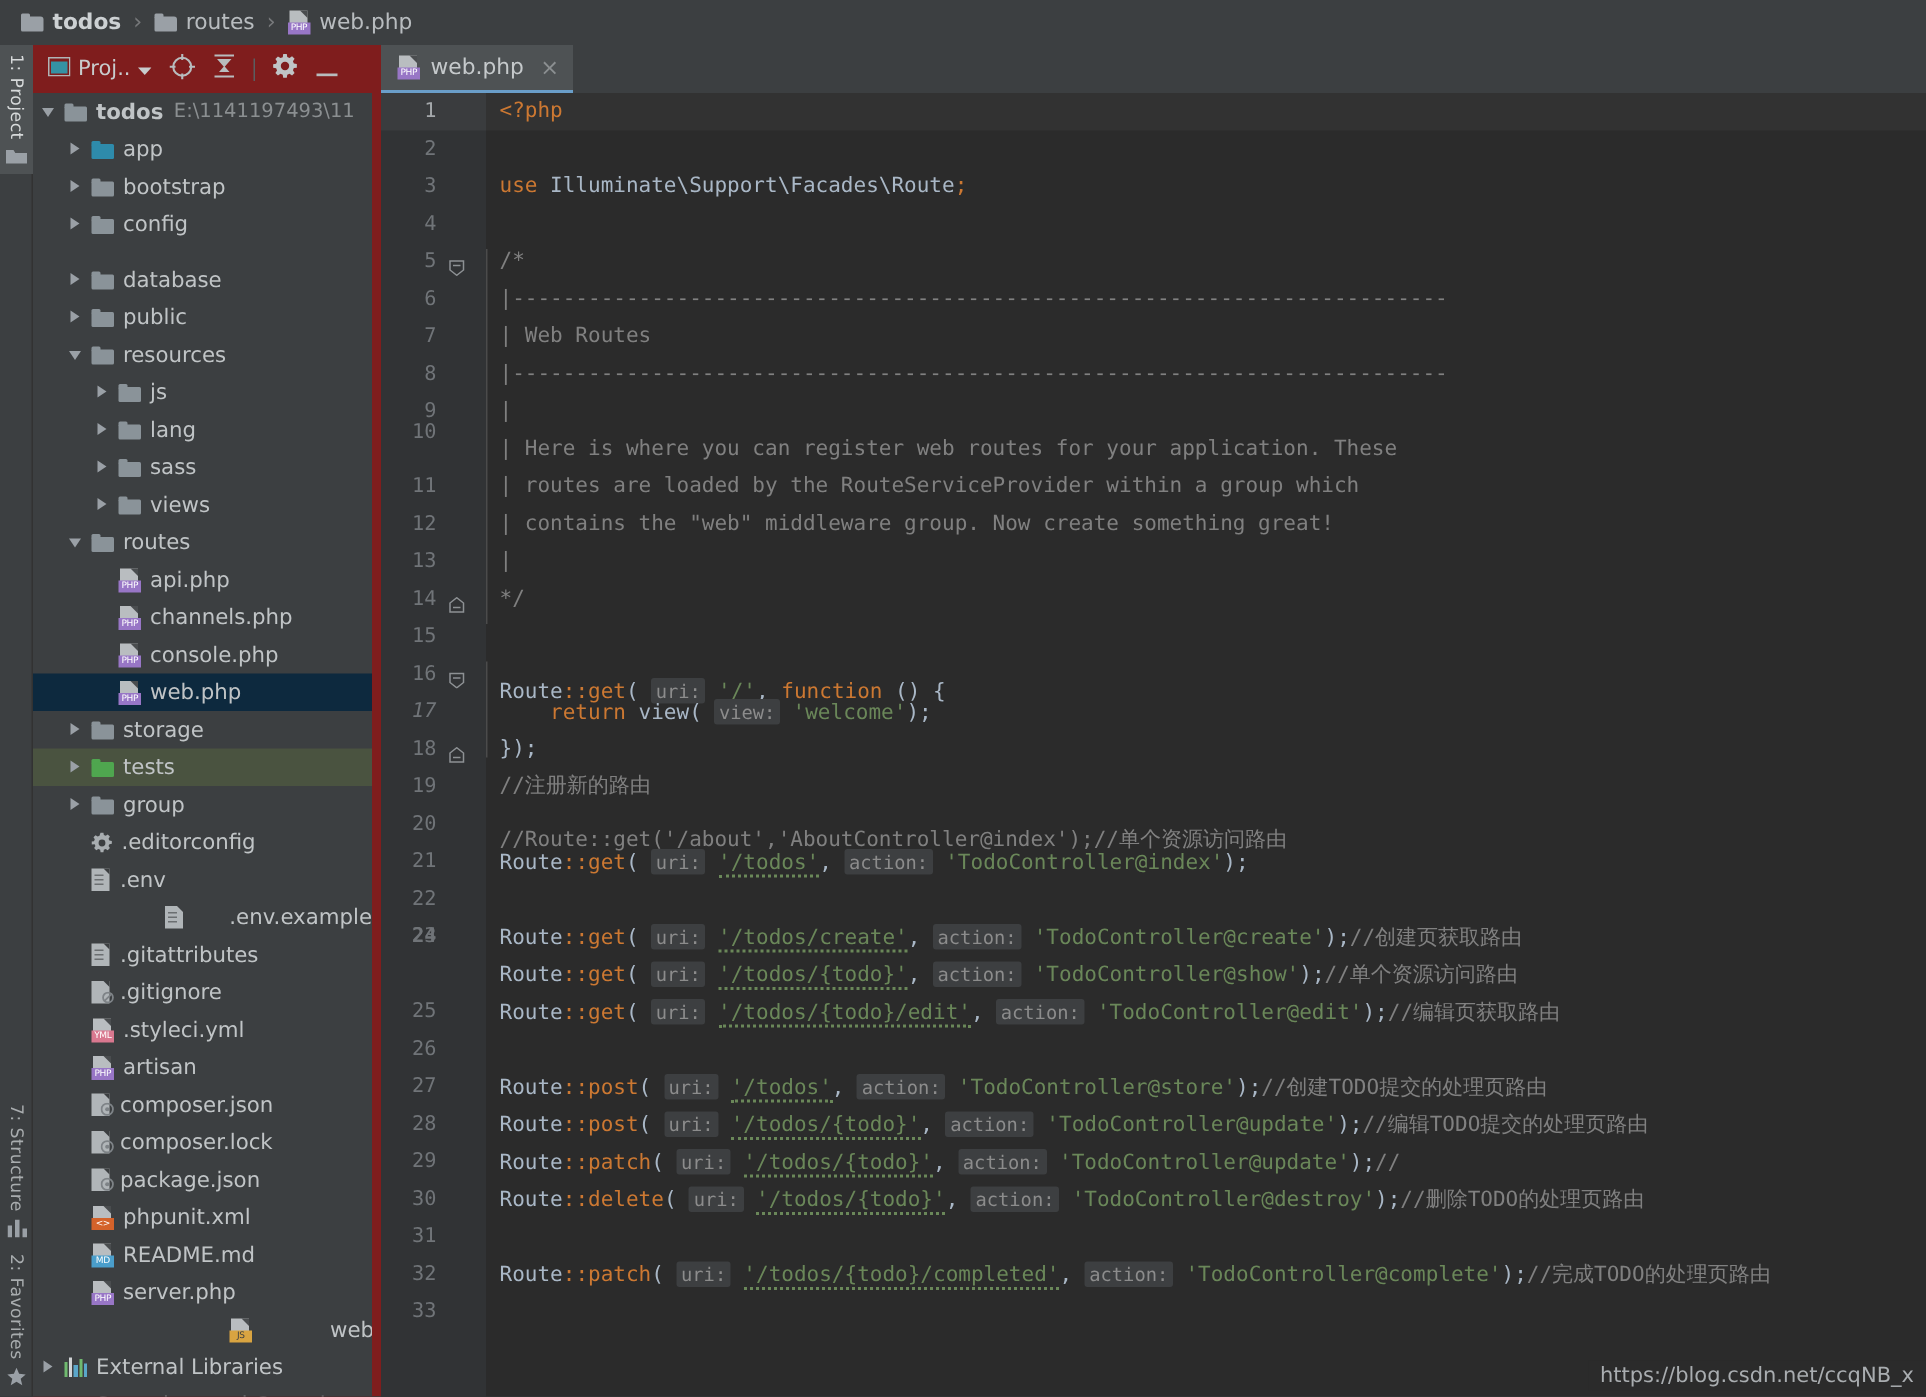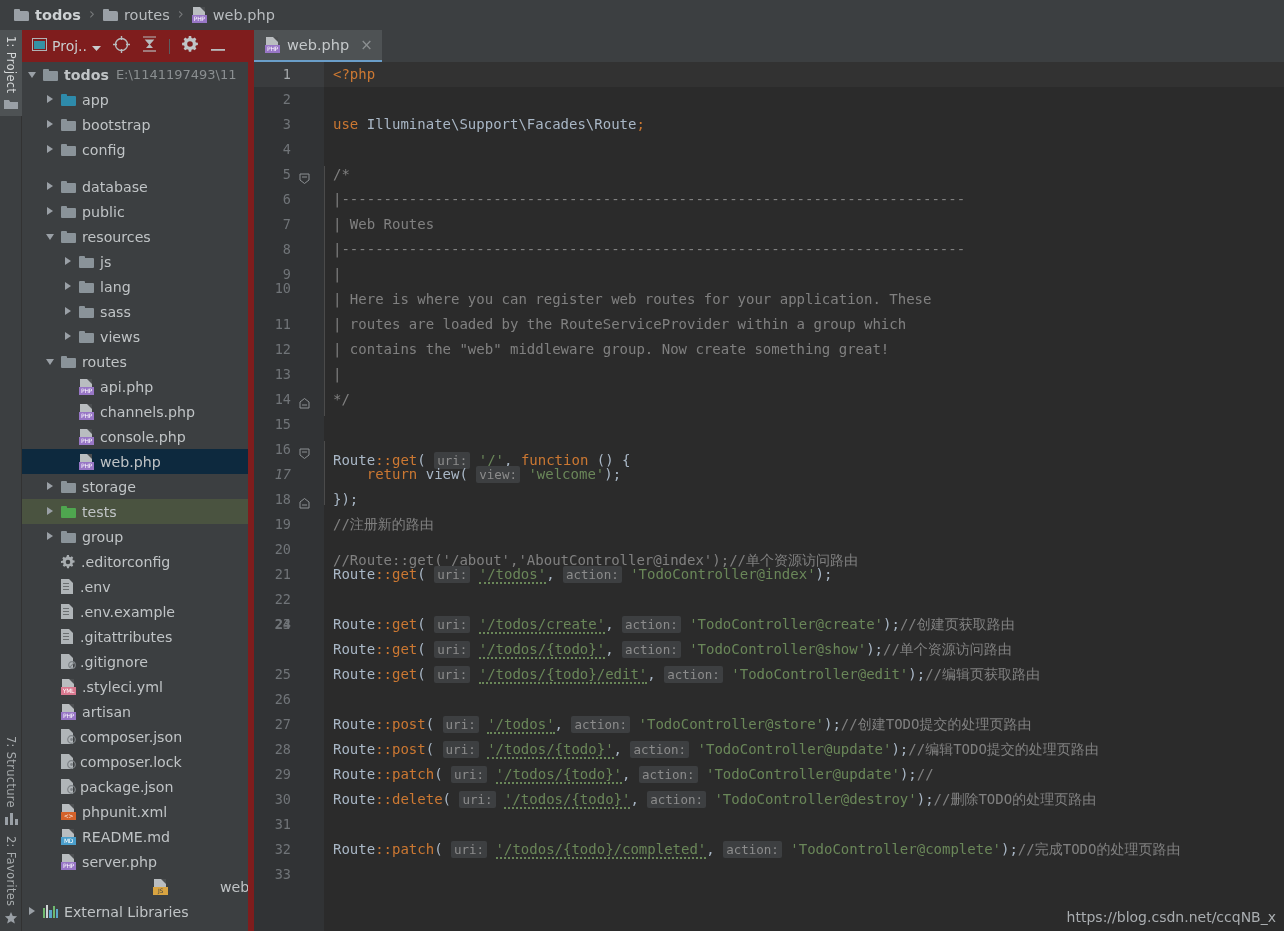--- a/index.html
+++ b/index.html
@@ -333,21 +333,21 @@
           <span class="arrow "></span>
           <span style="width: 6px; flex: 0 0 auto;"></span>
           <span class="doc-ic">
             <span class="pg"></span>
             <span class="ln" style="top:4px"></span>
             <span class="ln" style="top:7px"></span>
             <span class="ln" style="top:10px"></span>
           </span>
           <span class="tlabel">.env</span>
         </div>
-        <div class="trow" style="padding-left: 24px;">
+        <div class="trow" style="padding-left: 24px; justify-content: space-between;">
           <span class="arrow "></span>
           <span style="width: 6px; flex: 0 0 auto;"></span>
           <span class="doc-ic">
             <span class="pg"></span>
             <span class="ln" style="top:4px"></span>
             <span class="ln" style="top:7px"></span>
             <span class="ln" style="top:10px"></span>
           </span>
           <span class="tlabel">.env.example</span>
         </div>

